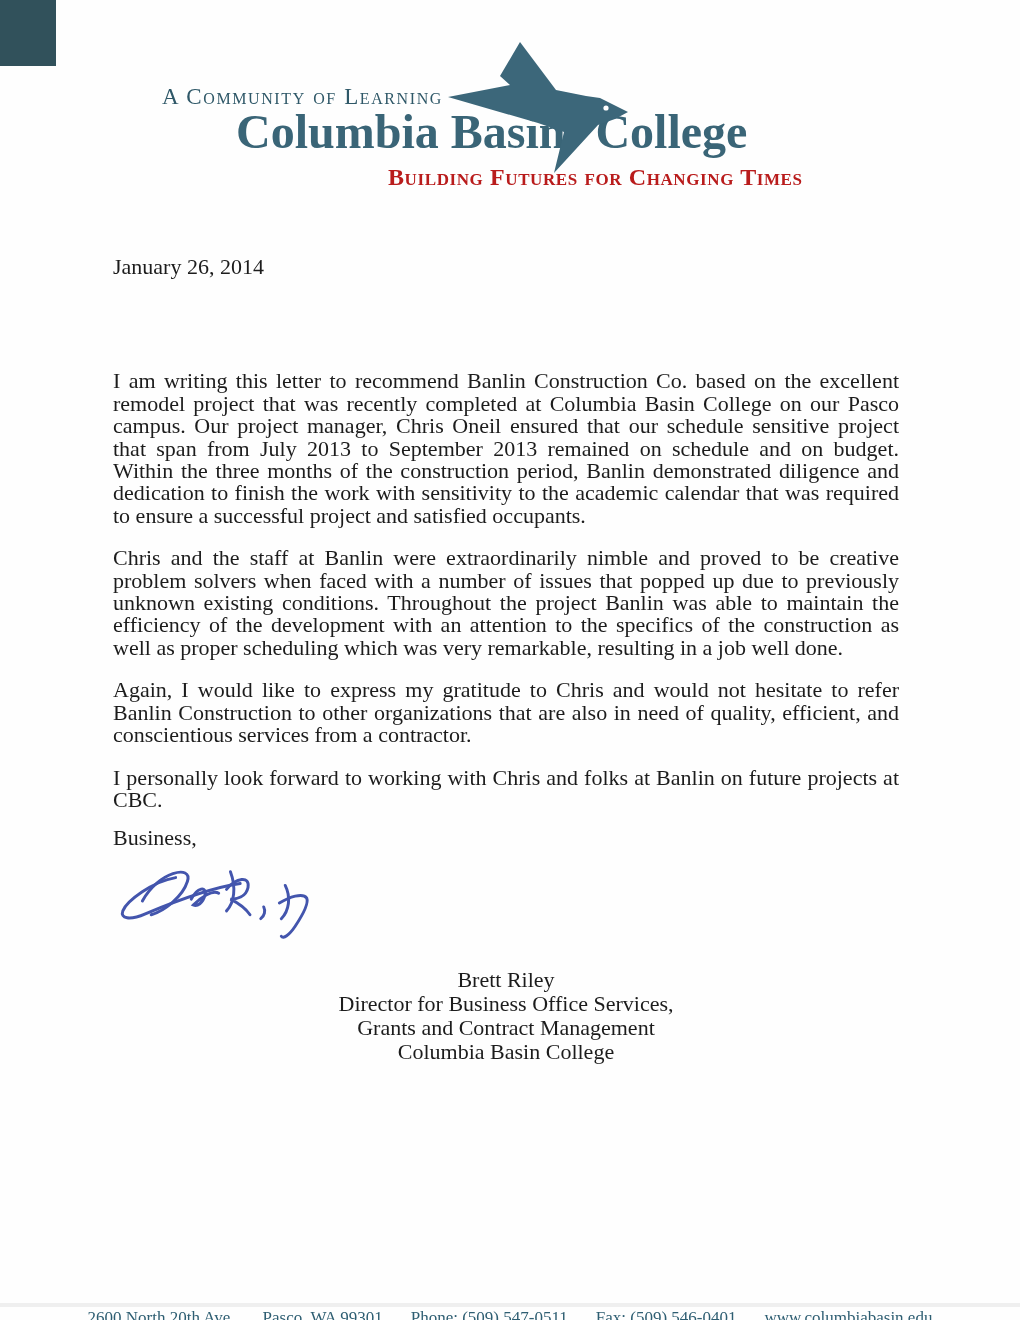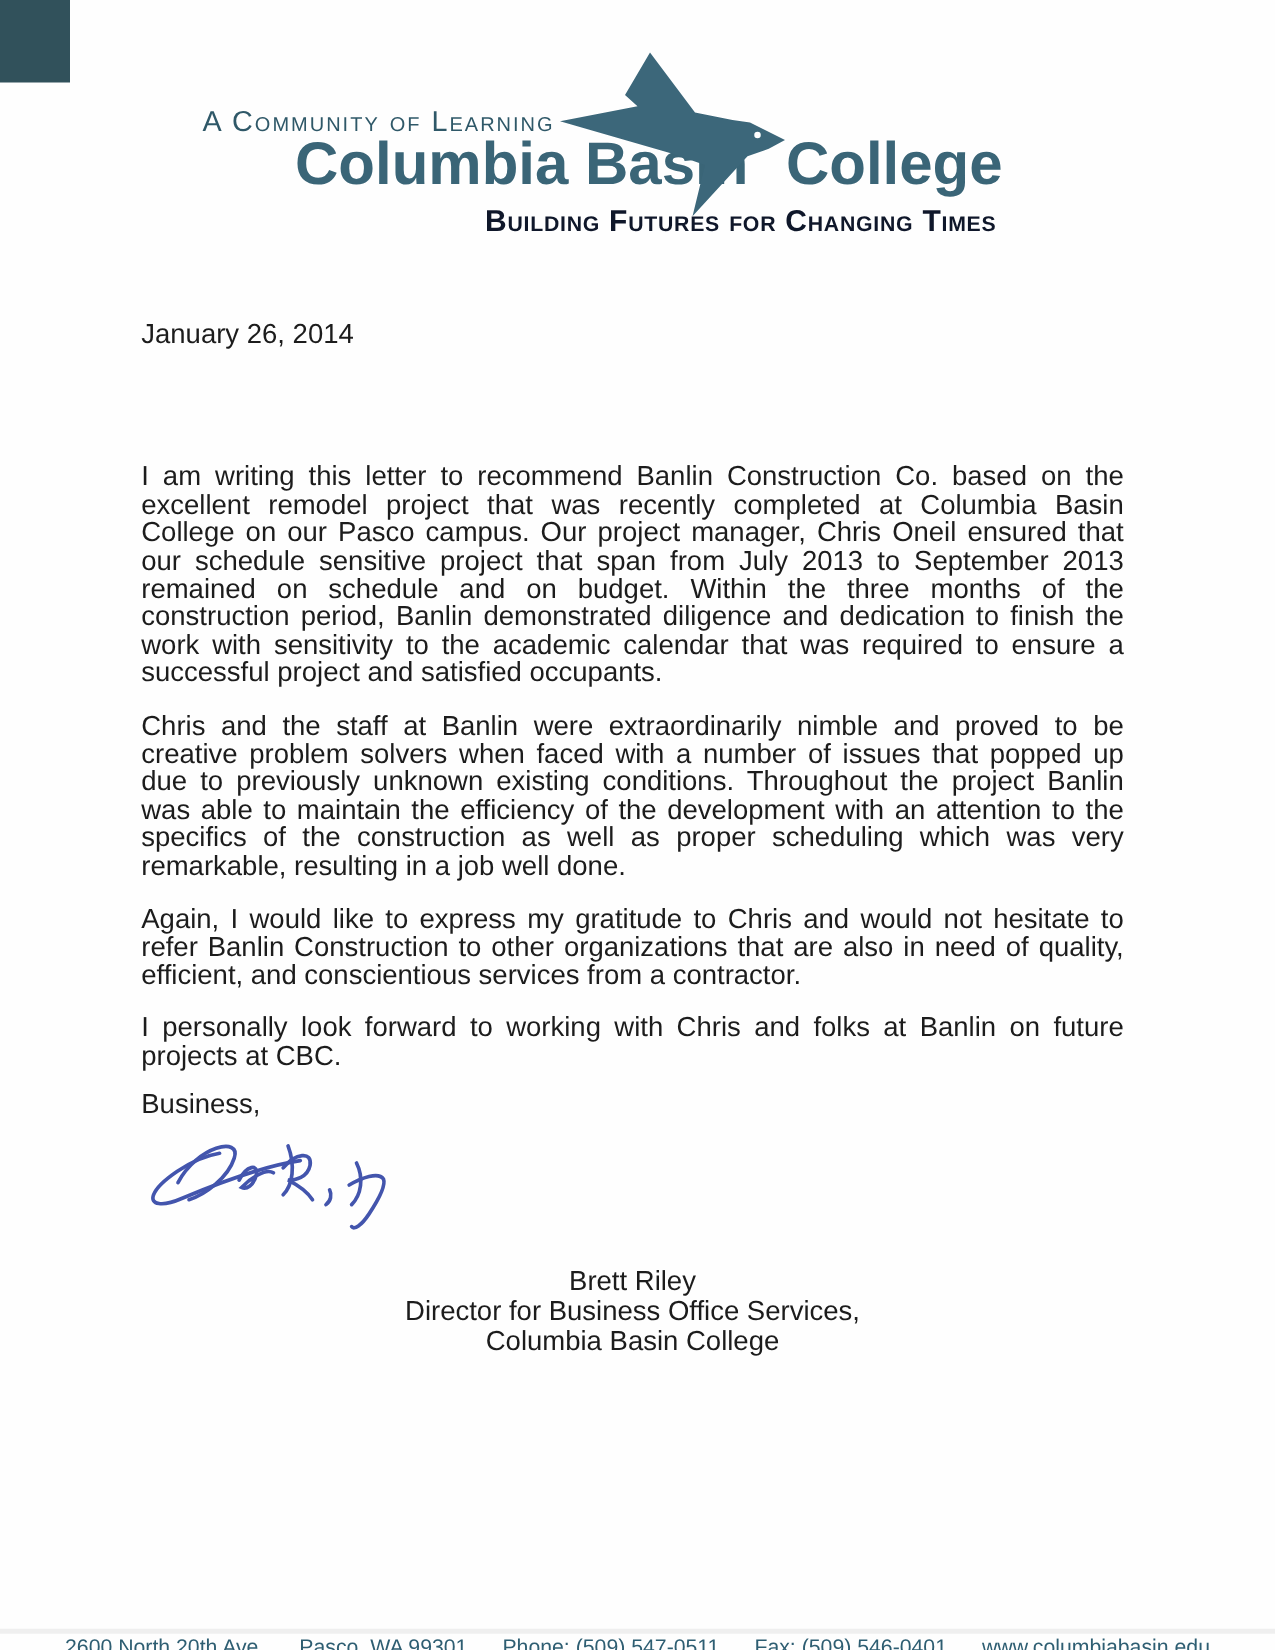--- a/index.html
+++ b/index.html
@@ -1,39 +1,39 @@
 <!DOCTYPE html>
 <html><head>
 <meta charset="utf-8">
 <style>
   html,body { margin:0; padding:0; background:#ffffff; }
   .page {
     position:relative; width:1020px; height:1320px;
     background:#fefefe; overflow:hidden;
-    font-family:Liberation Sans, sans-serif; color:#1c1c1c;
+    font-family:Liberation Serif, serif; color:#1c1c1c;
   }
   
   .corner-artifact { position:absolute; top:0; left:0; width:56px; height:66px; background:#31515b; }
   .scan-edge-line { position:absolute; left:0; top:1303px; width:100%; height:4px; background:#efefef; }
 
   
   .tagline-top {
     position:absolute; left:162px; top:84px;
     font-size:23px; letter-spacing:1.6px;
     font-variant:small-caps; color:#2f5868; white-space:nowrap;
   }
   .college-name {
     position:absolute; left:236px; top:104px;
     font-size:48px; font-weight:700; color:#3a6577; white-space:nowrap;
   }
   .college-name .part1 { margin-right:30px; }
   .tagline-bottom {
     position:absolute; left:388px; top:164px;
     font-size:24px; font-weight:700; letter-spacing:0.6px;
-    font-variant:small-caps; color:#0f172a; white-space:nowrap;
+    font-variant:small-caps; color:#b91c1c; white-space:nowrap;
   }
   .falcon { position:absolute; left:448px; top:40px; width:184px; height:134px; }
 
   
   .letter-body {
     position:absolute; left:113px; top:256px; width:786px;
     font-size:22px; line-height:22.4px; text-align:justify;
   }
   .date-line { margin-bottom:92px; text-align:left; }
   .salutation { margin-bottom:21px; text-align:left; }
@@ -93,20 +93,21 @@
           <path d="M 152,48 C 154,52 153,57 149,60"></path>
           <path d="M 174,26 C 180,38 178,52 170,60"></path>
           <path d="M 168,44 C 178,38 192,33 196,39 C 198,44 192,56 184,68 C 178,77 172,81 170,78"></path>
         </g>
       </svg>
     </div>
 
     <div class="signer">
       <div>Brett Riley</div>
       <div>Director for Business Office Services,</div>
+      <div>Grants and Contract Management</div>
       <div>Columbia Basin College</div>
     </div>
   </div>
 
   <div class="footer">
     <span>2600 North 20th Ave.</span><span>Pasco, WA 99301</span><span>Phone: (509) 547-0511</span><span>Fax: (509) 546-0401</span><span>www.columbiabasin.edu</span>
   </div>
 
   <div class="scan-edge-line"></div>
 </div>

